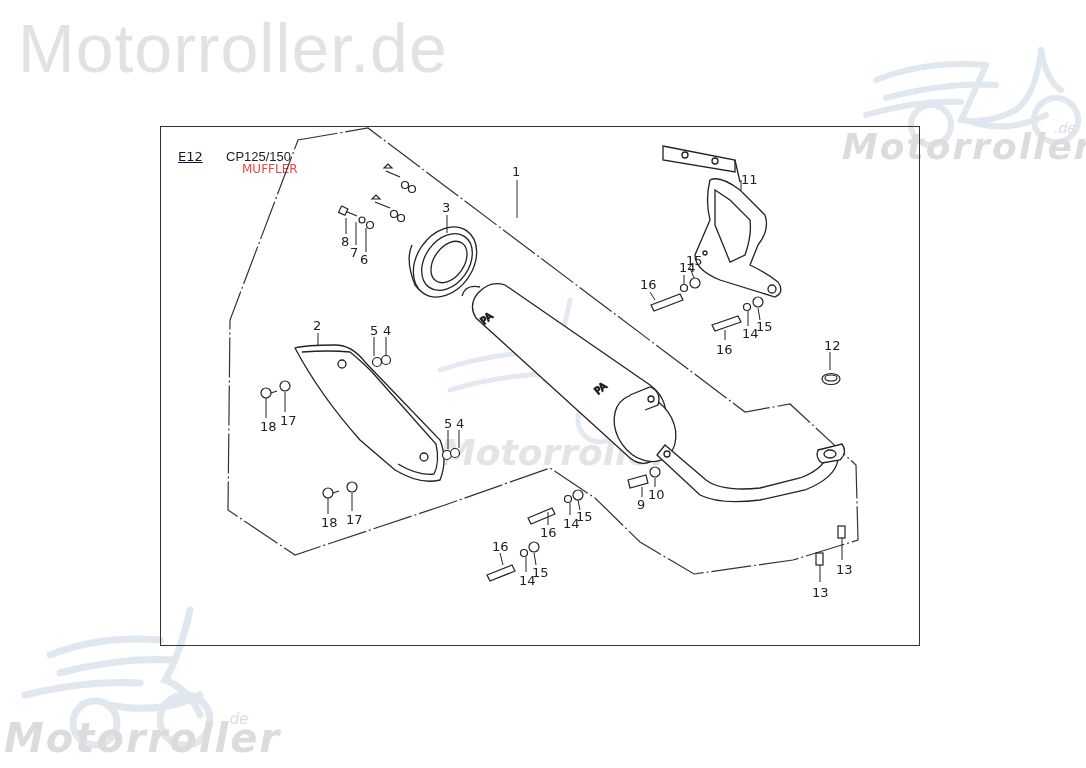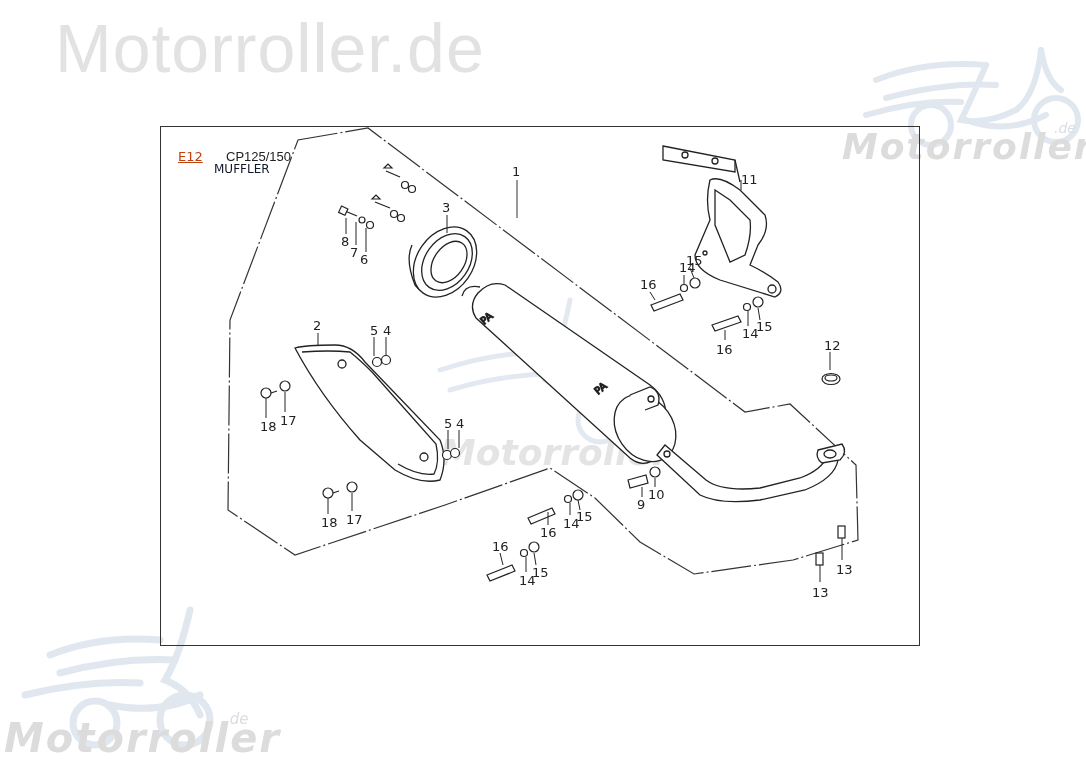--- a/index.html
+++ b/index.html
@@ -1,24 +1,24 @@
 <!DOCTYPE html>
 <html><head>
 <meta charset="utf-8">
 <style>
   html, body { margin:0; padding:0; background:#ffffff; }
   body { width:1086px; height:768px; position:relative; overflow:hidden; font-family:"DejaVu Sans", sans-serif; }
-  .wm-top { position:absolute; left:18px; top:14px; font-family:"Liberation Sans", sans-serif; font-size:68px; color:#e2e2e2; letter-spacing:1px; line-height:1;margin-left:37px; }
+  .wm-top { position:absolute; left:18px; top:14px; font-family:"Liberation Sans", sans-serif; font-size:68px; color:#e2e2e2; letter-spacing:1px; line-height:1; }
   .wm-logo { position:absolute; }
   .wm-logo .wm-text { position:absolute; font-family:"DejaVu Sans", sans-serif; font-weight:bold; font-style:italic; color:#dcdcdc; letter-spacing:2px; }
   .wm-logo .wm-de { position:absolute; font-family:"DejaVu Sans", sans-serif; font-style:italic; color:#d8dde6; }
   .frame { position:absolute; left:160px; top:126px; width:760px; height:520px; border:1.5px solid #333; box-sizing:border-box; }
-  .title-code { position:absolute; left:178px; top:149px; font-family:"DejaVu Sans", sans-serif; font-size:13px; color:#c2410c; text-decoration:underline; }
+  .title-code { position:absolute; left:178px; top:149px; font-family:"DejaVu Sans", sans-serif; font-size:13px; color:#0f172a; text-decoration:underline; }
   .title-model { position:absolute; left:226px; top:149px; font-family:Liberation Sans, sans-serif; font-size:13px; color:#222; }
-  .title-part { position:absolute; left:214px; top:162px; font-family:"DejaVu Sans", sans-serif; font-size:12px; color:#0f172a; }
+  .title-part { position:absolute; left:242px; top:162px; font-family:"DejaVu Sans", sans-serif; font-size:12px; color:#ef4444; }
   svg.diagram { position:absolute; left:0; top:0; }
   svg text { font-family:"DejaVu Sans", sans-serif; font-size:13px; fill:#222; }
 </style>
 </head>
 <body>
 
 <div class="wm-top">Motorroller.de</div>
 
 <div class="wm-logo" style="left:836px;top:40px;width:250px;height:140px;">
   <svg width="250" height="140" style="position:absolute;left:0;top:0;">

